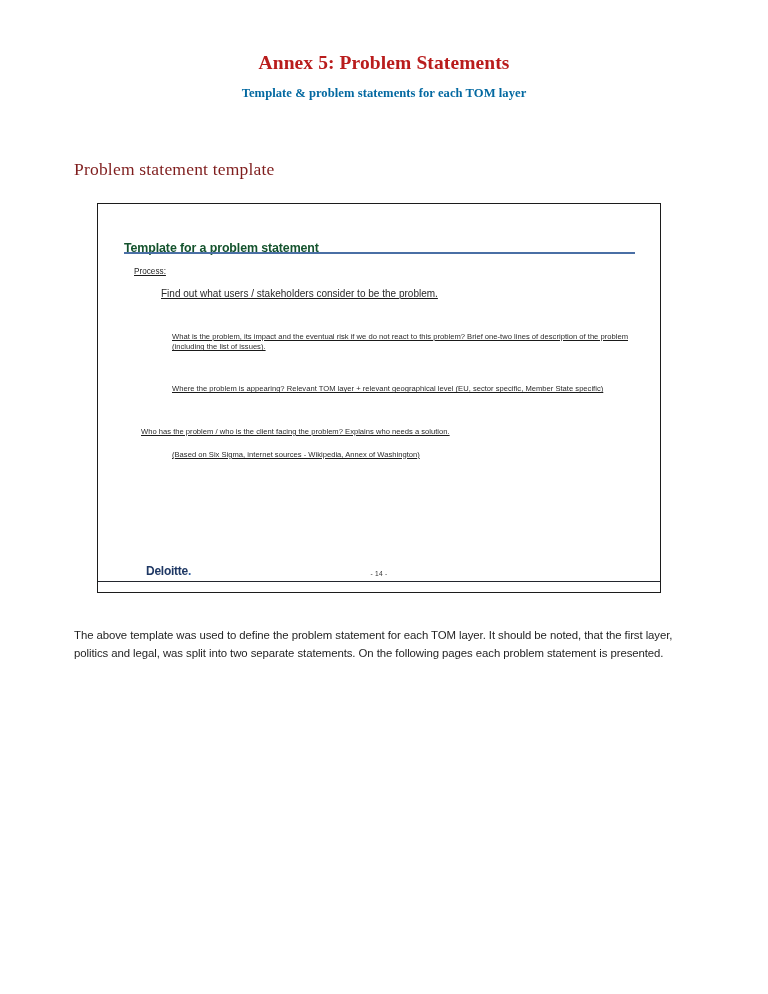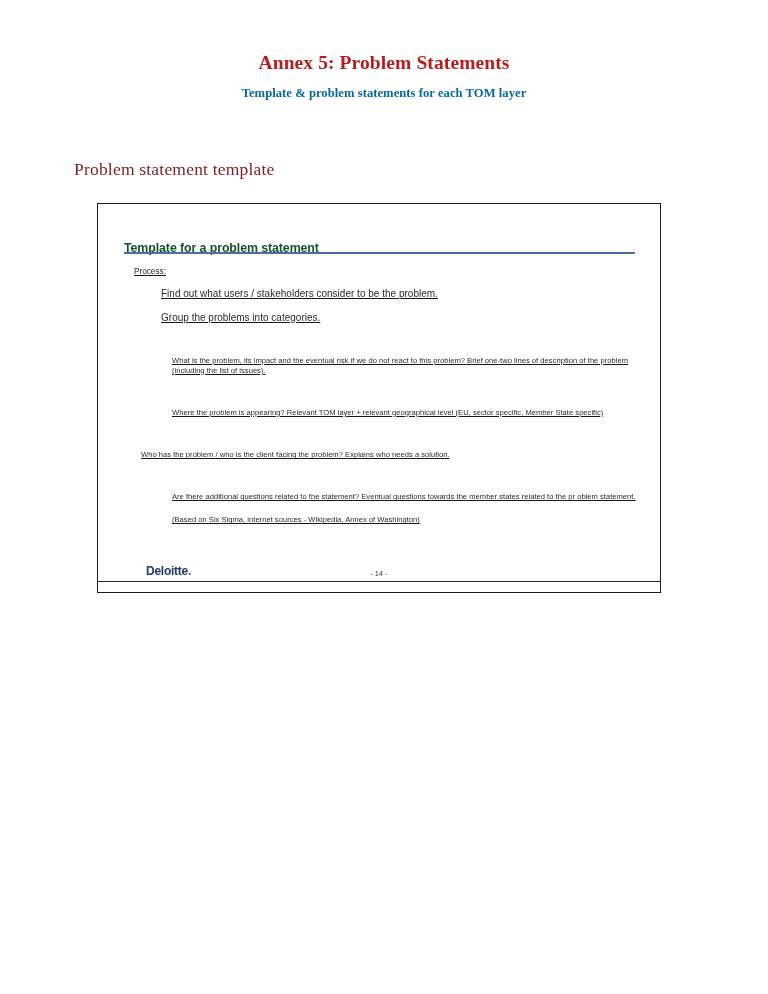--- a/index.html
+++ b/index.html
@@ -197,35 +197,34 @@
 
     <div class="slide-title">Template for a problem statement</div>
     <div class="slide-title-rule"></div>
 
     <div class="slide-body">
 
       <div class="lead process">Process:</div>
 
       <ul class="steps">
         <li>Find out what users / stakeholders consider to be the problem.</li>
-        <li>Group the problems into categories.</li>
       </ul>
 
 
       <ul class="questions">
         <li>What is the problem, its impact and the eventual risk if we do not react to this problem? Brief one-two lines of description of the problem (including the list of issues).</li>
         <li>Where the problem is appearing? Relevant TOM layer + relevant geographical level (EU, sector specific, Member State specific)</li>
         <li class="shallow">Who has the problem / who is the client facing the problem? Explains who needs a solution.</li>
-        <li>Are there additional questions related to the statement? Eventual questions towards the member states related to the pr oblem statement.</li>
       </ul>
 
       <div class="source-note">(Based on Six Sigma, internet sources - Wikipedia, Annex of Washington)</div>
 
     </div>
 
     <div class="slide-footer-rule"></div>
     <div class="slide-logo"><span>Deloitte</span><span class="dot">.</span></div>
     <div class="slide-pagenum">- 14 -</div>
 
   </div>
 
+  <div class="closing">The above template was used to define the problem statement for each TOM layer. It should be noted, that the first layer, politics and legal, was split into two separate statements. On the following pages each problem statement is presented.</div>
 
 </div>
 
 </body></html>

